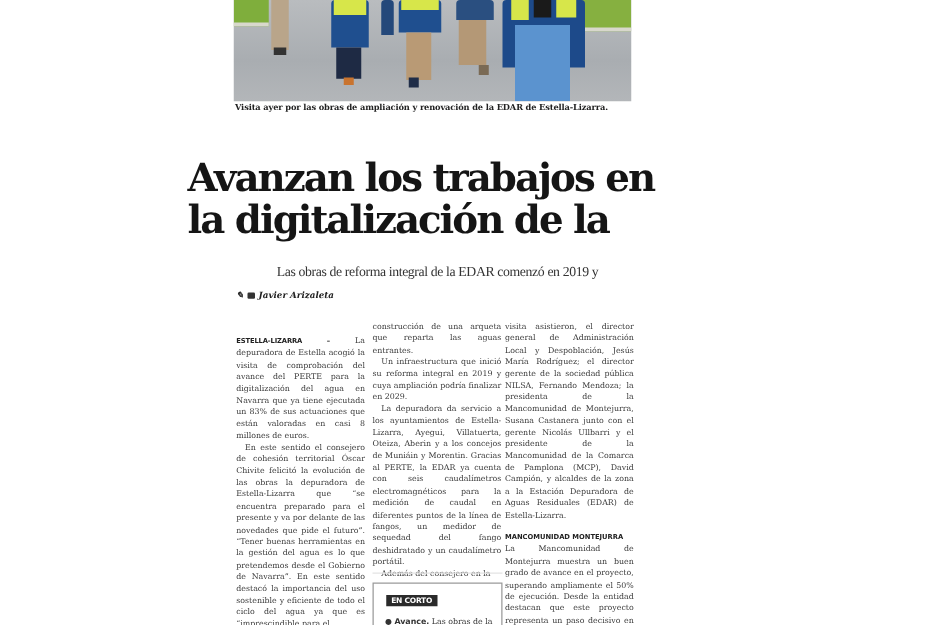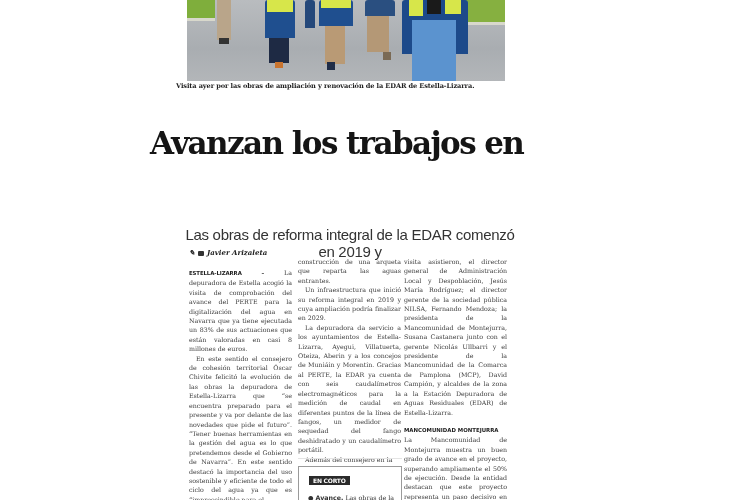--- a/index.html
+++ b/index.html
@@ -12,36 +12,36 @@
     position: absolute; left: 187px; top: 0; width: 318px; height: 81px;
     overflow: hidden;
     background: linear-gradient(180deg, #b9bcbf 0%, #a9adb1 60%, #b3b6b9 100%);
   }
   .photo .grass-l { position:absolute; left:0; top:0; width:28px; height:18px; background:#7fae3c; border-bottom:3px solid #d8d8cc; }
   .photo .grass-r { position:absolute; right:0; top:0; width:40px; height:22px; background:#86b040; border-bottom:3px solid #d8d8cc; }
   .person { position:absolute; border-radius: 3px 3px 0 0; }
   .vest { position:absolute; background:#d7e64a; }
   .leg { position:absolute; }
   .caption {
-    position: absolute; left: 176px; top: 82px; width: 320px;
+    position: absolute; left: 188px; top: 82px; width: 320px;
     font-family: "DejaVu Serif", serif; font-weight: bold; font-size: 6.6px;
     color: #222; white-space: nowrap; letter-spacing: -0.1px;
   }
   .headline {
     position: absolute; left: 150px; top: 106px; width: 380px;
     font-family: "DejaVu Serif", serif; font-weight: bold;
     font-size: 31px; line-height: 33px; letter-spacing: -1.6px; color: #151515; margin-top: 21px;
   }
   .subtitle {
     position: absolute; left: 180px; top: 210px; width: 340px;
-    text-align: center; font-family: Liberation Sans, sans-serif;
-    font-size: 15px; line-height: 17px; color: #333; letter-spacing: -0.3px; margin-top: 16px;
+    text-align: center; font-family: Liberation Serif, serif;
+    font-size: 11px; line-height: 17px; color: #333; letter-spacing: -0.3px;
   }
   .byline {
-    position: absolute; left: 189px; top: 248px; font-size: 7px; font-weight: bold;
+    position: absolute; left: 189px; top: 231px; font-size: 7px; font-weight: bold;
     font-style: italic; color: #222; white-space: nowrap;
   }
   .byline .cam { display:inline-block; width:6px; height:5px; background:#333; margin:0 3px 0 3px; vertical-align: middle; border-radius:1px; }
   .col {
     position: absolute; top: 266px; width: 103px;
     font-family: "DejaVu Serif", serif; font-size: 6.3px; line-height: 9.4px;
     color: #3a3a3a; text-align: justify; hyphens: auto;
   }
   .col p { margin: 0; text-indent: 7px; }
   .col p.first { text-indent: 0; }
@@ -95,20 +95,21 @@
   <div class="vest" style="left:222px;top:0;width:14px;height:16px;"></div>
   <div class="vest" style="left:258px;top:0;width:16px;height:14px;"></div>
   <div class="leg" style="left:225px;top:20px;width:44px;height:61px;background:#5b93cf;"></div>
   <div class="leg" style="left:240px;top:0;width:14px;height:14px;background:#1a1a1a;"></div>
 </div>
 
 <div class="caption">Visita ayer por las obras de ampliación y renovación de la EDAR de Estella-Lizarra.</div>
 
 <div class="headline">
   <div>Avanzan los trabajos en</div>
+  <div>la digitalización de la</div>
 </div>
 
 <div class="subtitle">
   <div>Las obras de reforma integral de la EDAR comenzó en 2019 y</div>
 </div>
 
 <div class="byline">
   <span>✎</span><span class="cam"></span><span>Javier Arizaleta</span>
 </div>
 

